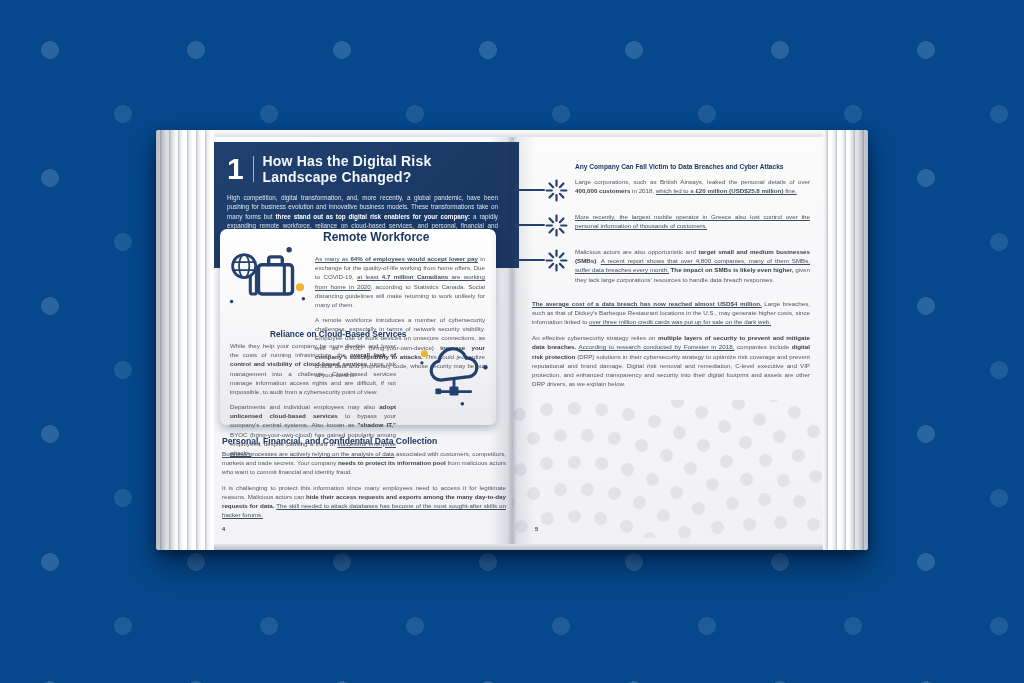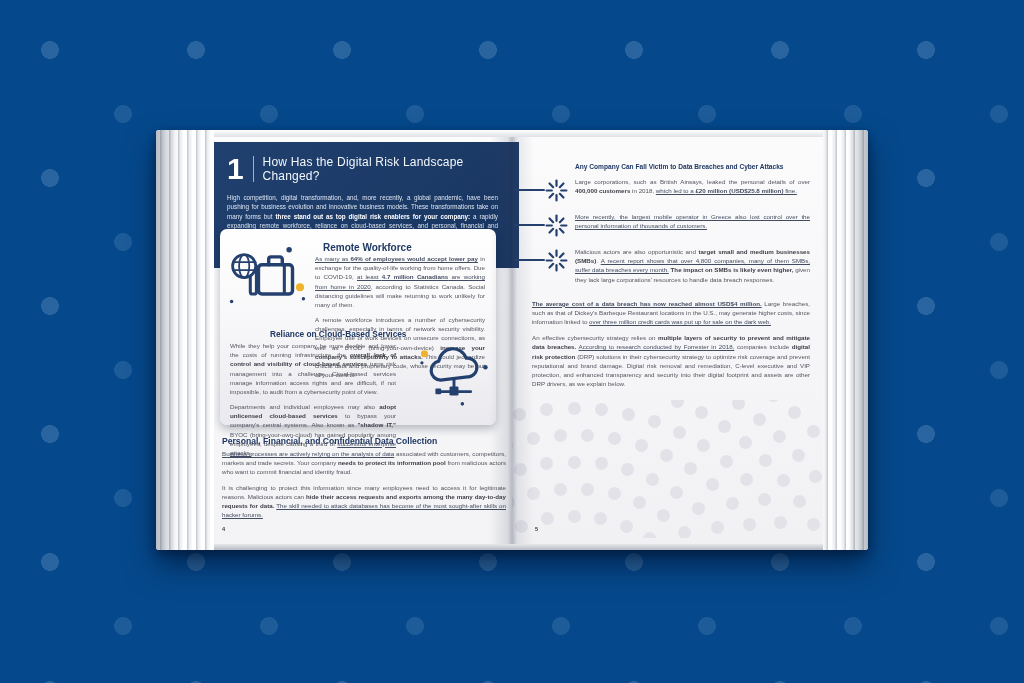--- a/index.html
+++ b/index.html
@@ -49,28 +49,28 @@
   .page-right{ left:356px; width:311px; background:linear-gradient(180deg,#fbfbfc,#f1f1f4); }
   .gutter-shadow{ position:absolute; left:334px; top:7px; bottom:6px; width:44px; z-index:6; pointer-events:none;
     background:linear-gradient(90deg, rgba(55,65,90,0) 0%, rgba(55,65,90,.14) 40%, rgba(40,50,75,.30) 50%, rgba(55,65,90,.10) 62%, rgba(55,65,90,0) 100%); }
 
   
   .blue-header{ position:absolute; left:0; right:0; top:5px; height:126px;
     background:linear-gradient(135deg,#20406f 0%,#1c3a66 60%,#173461 100%); padding:10px 14px 0 13px; z-index:1; }
   .chapter-row{ display:flex; align-items:center; gap:9px; height:34px; }
   .chapter-num{ font-size:30px; font-weight:700; color:#ffffff; line-height:1; }
   .chapter-divider{ width:1px; height:26px; background:rgba(255,255,255,.6); }
-  .chapter-title{ font-size:12px; font-weight:400; color:#f4f7fc; letter-spacing:.2px; }
+  .chapter-title{ font-size:14px; font-weight:700; color:#f4f7fc; letter-spacing:.2px; }
   .intro{ margin-top:7px; font-size:6.3px; line-height:1.5; color:#dde5f1; text-align:justify; }
 
   .card{ position:absolute; left:6px; top:92px; width:276px; height:196px; z-index:3;
     background:linear-gradient(180deg,#ffffff 0%,#f6f6f8 55%,#e9e9ee 100%);
     border-radius:7px; box-shadow:0 4px 9px rgba(15,25,55,.28); }
   .remote-icon{ position:absolute; left:8px; top:16px; width:80px; height:64px; }
-  .remote-head{ position:absolute; left:95px; top:13px; font-size:10px; color:#1f3864;padding-left:8px; }
+  .remote-head{ position:absolute; left:95px; top:1px; font-size:12px; color:#1f3864;padding-left:8px; }
   .remote-text{ position:absolute; left:95px; top:25px; width:170px; }
   .cloud-head{ position:absolute; left:10px; top:100px; font-size:8.3px; color:#1f3864;padding-left:40px; }
   .cloud-text{ position:absolute; left:10px; top:112px; width:166px; }
   .cloud-icon{ position:absolute; left:200px; top:110px; width:68px; height:72px; }
 
   .body-p{ font-size:6.2px; line-height:1.48; color:#53555d; text-align:justify; }
   .body-p + .body-p{ margin-top:6px; }
   .body-p .b{ font-weight:700; color:#3b3d45; }
   .body-p .u{ text-decoration:underline; color:#434c60; }
   .intro .b{ font-weight:700; color:#ffffff; }

